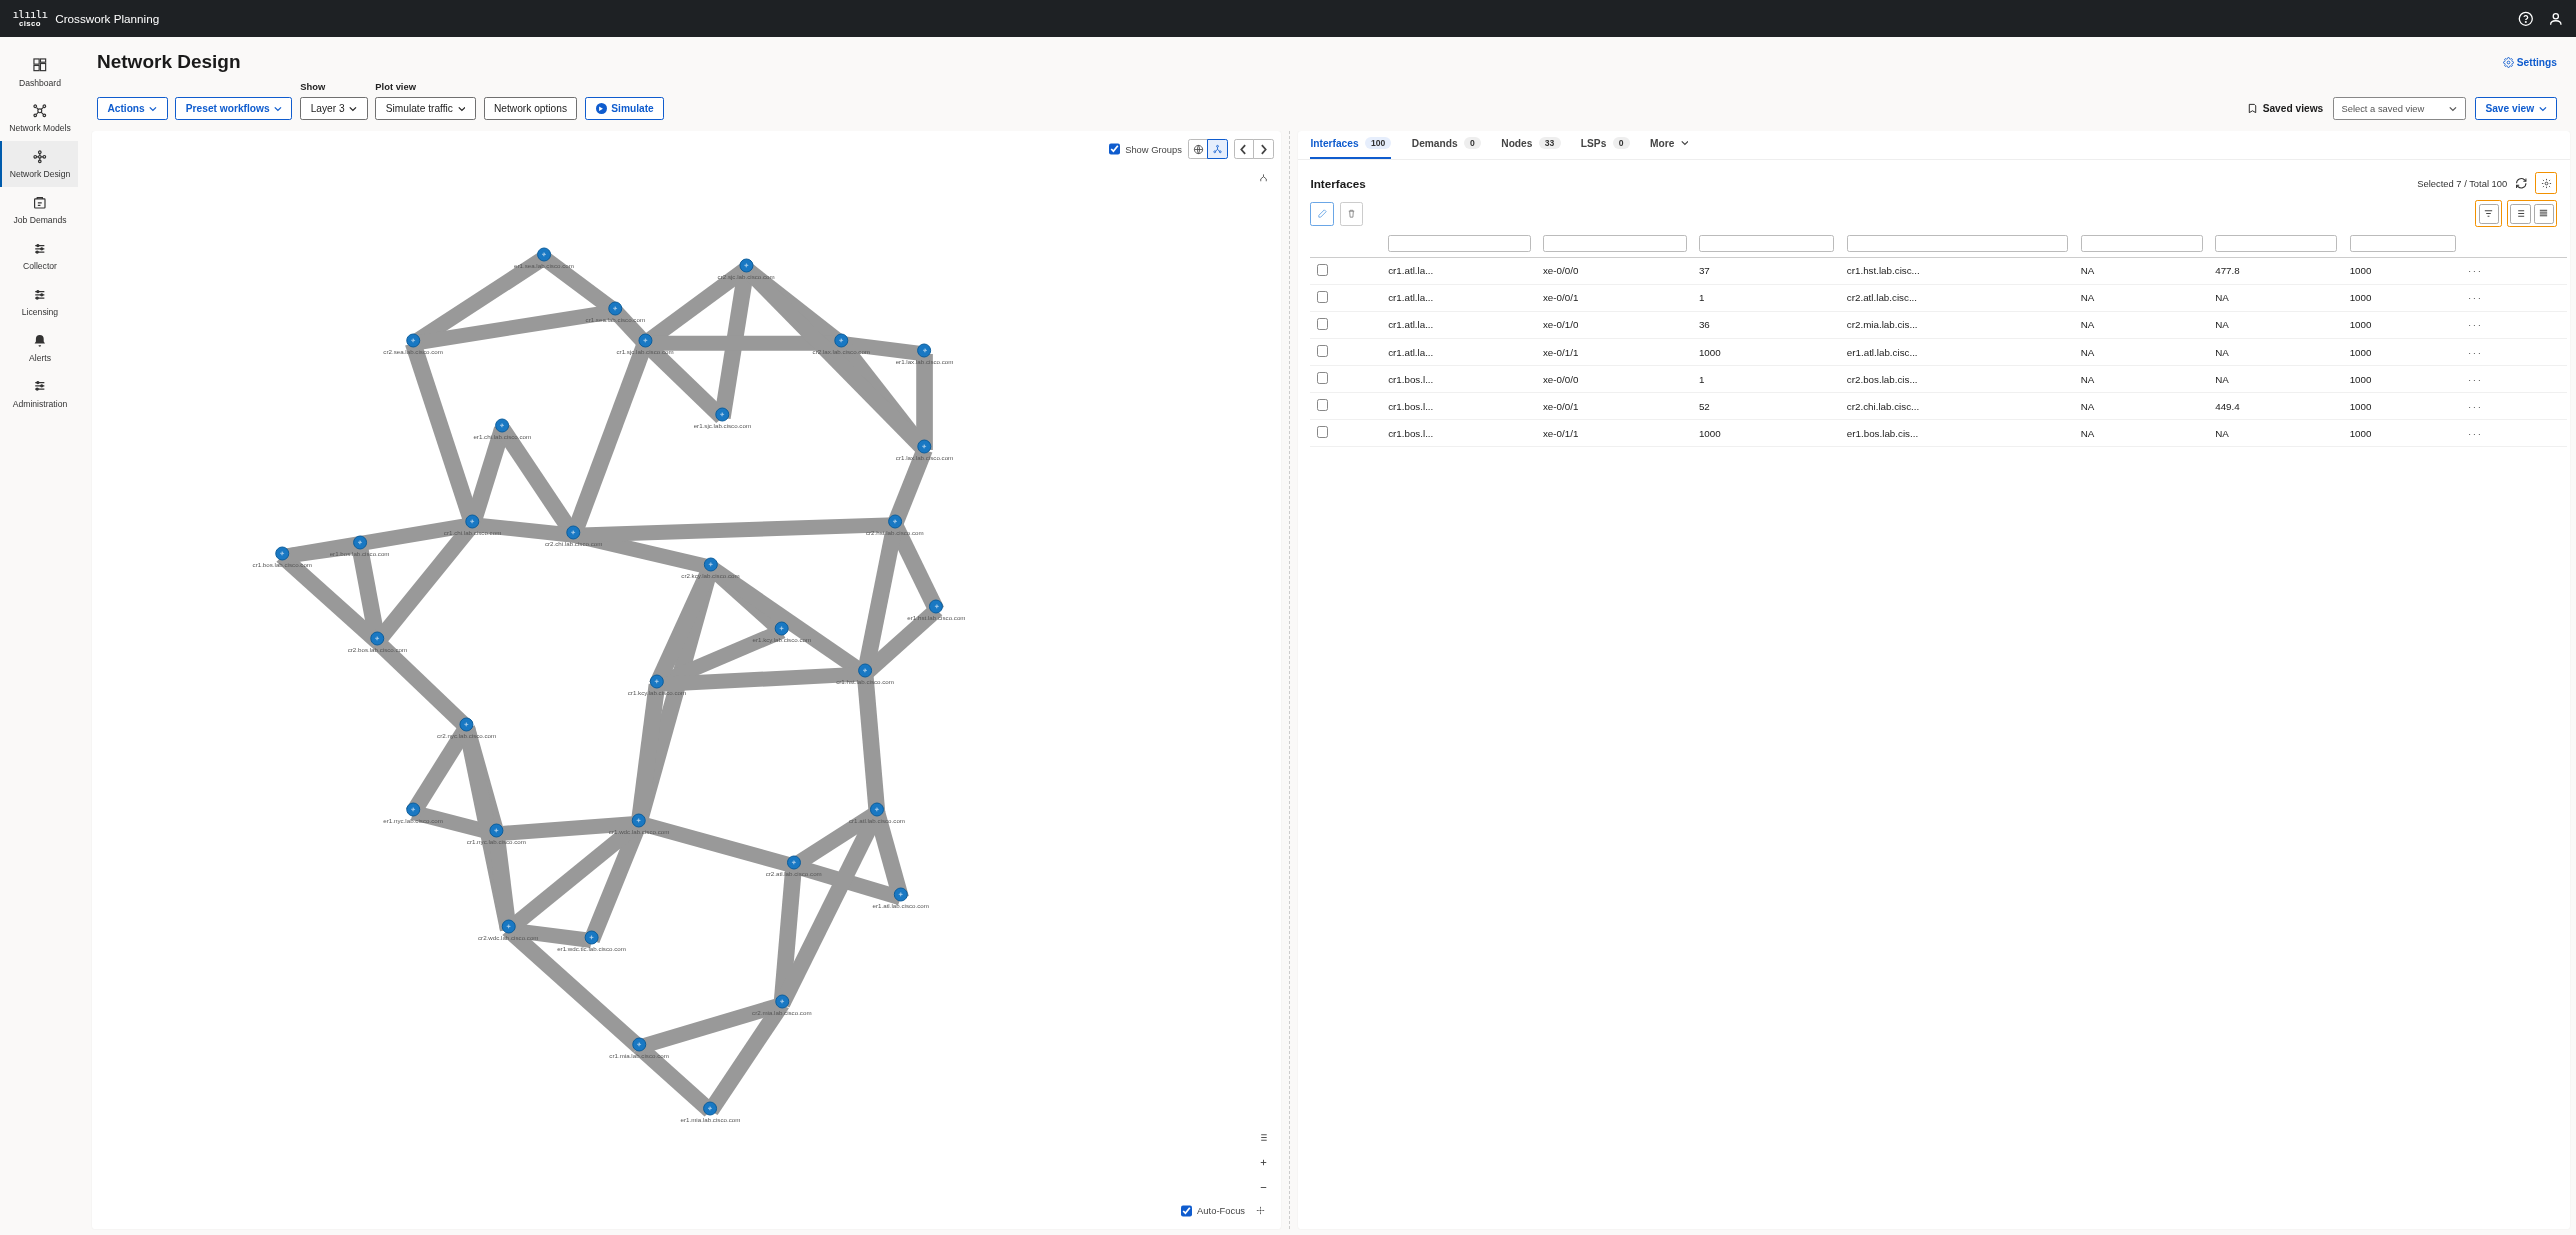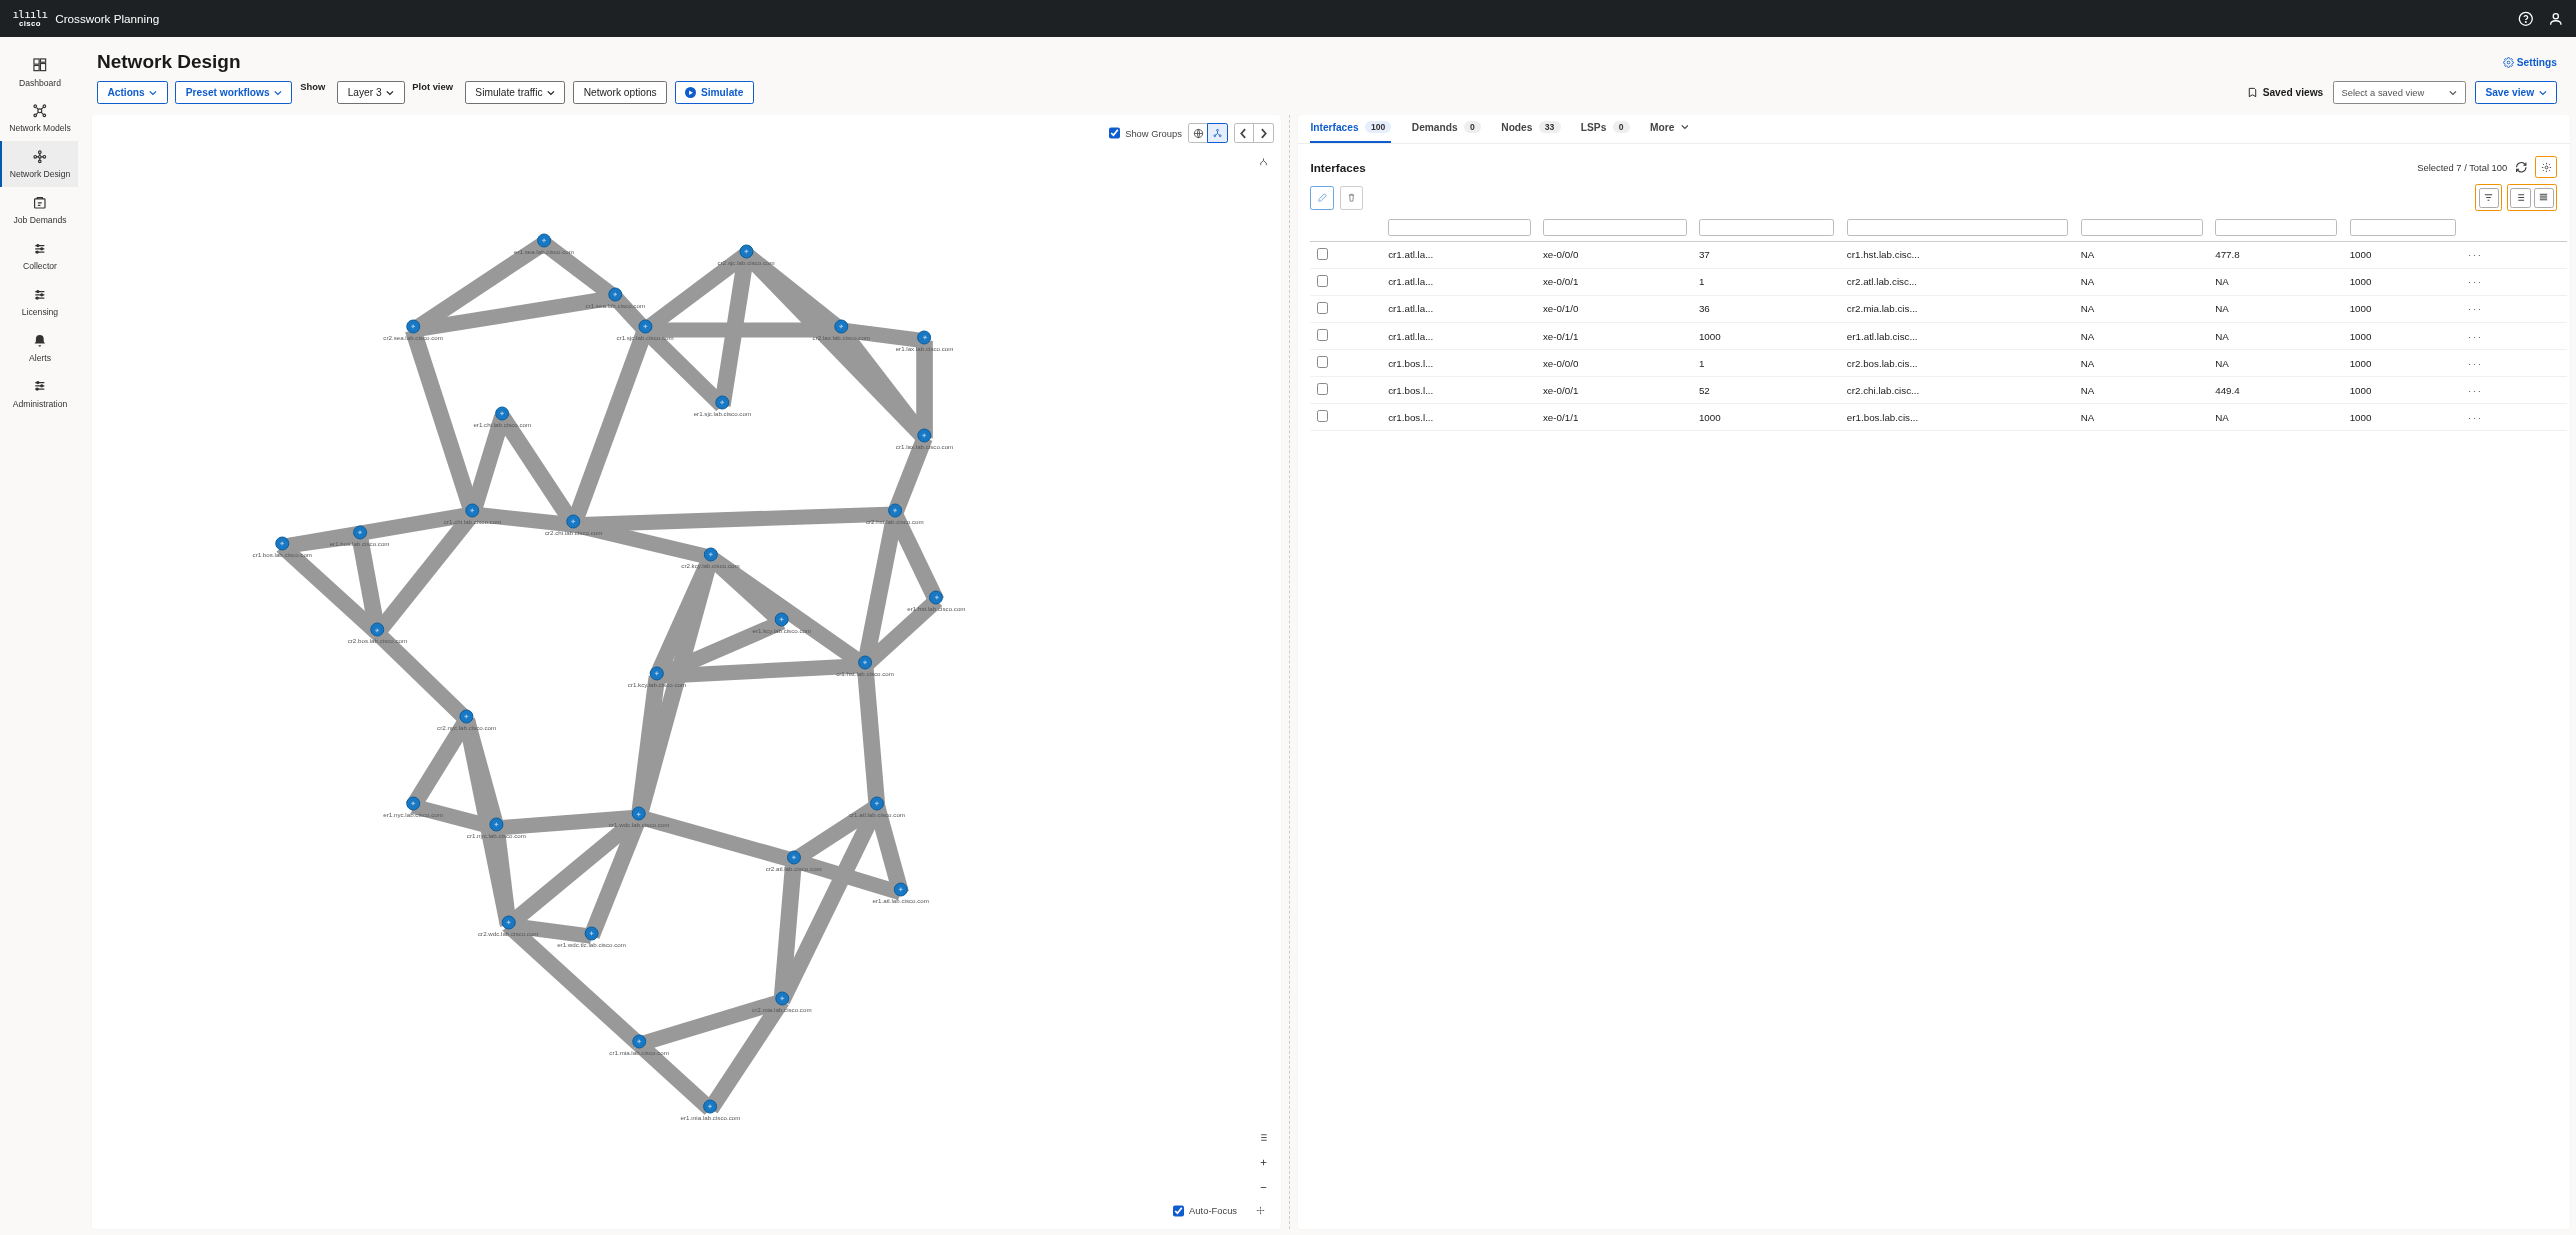--- a/index.html
+++ b/index.html
@@ -27,21 +27,21 @@
 .page-title { font-size: 19px; font-weight: 700; }
 .settings-link { color: #0f5cce; font-weight: 600; font-size: 10.2px; display: flex; align-items: center; gap: 3.1px; cursor: pointer; }
 
 .tabs-row { display: flex; align-items: center; gap: 14px; padding: 11px 19px 0 19px; }
 .plan-tab { display: flex; align-items: center; gap: 6.2px; padding-bottom: 4.7px; border-bottom: 2.3px solid #0f5cce; font-weight: 700; font-size: 11px; }
 .plan-tab .close { font-size: 11.7px; color: #666; cursor: pointer; font-weight: 400; }
 .add-tab { color: #888; font-size: 14px; cursor: pointer; padding-bottom: 4.7px; }
 
 .toolbar { display: flex; align-items: flex-end; justify-content: space-between; padding: 7.8px 19px 11px 19px; gap: 9.4px; flex-wrap: wrap; }
 .toolbar-left { display: flex; align-items: flex-end; gap: 7.8px; }
-.stack { display: flex; flex-direction: row; gap: 12px; }
+.stack { display: flex; flex-direction: column; gap: 5px; }
 .stack-label { font-size: 9.4px; font-weight: 600; color: #222; }
 .btn { border: 0.8px solid #707070; background: #fff; border-radius: 2.3px; height: 23.4px; padding: 0 9.4px; font-size: 10.2px; display: inline-flex; align-items: center; gap: 4.7px; cursor: pointer; color: #222; }
 .btn.primary { border-color: #0f5cce; color: #0f5cce; font-weight: 600; }
 .btn svg.caret { width: 7.8px; height: 7.8px; }
 .btn .play { width: 11px; height: 11px; background: #0f5cce; border-radius: 50%; display: flex; align-items: center; justify-content: center; }
 .btn .play svg { width: 5.5px; height: 5.5px; fill: #fff; }
 .toolbar-right { display: flex; align-items: center; gap: 9.4px; }
 .saved-views-label { font-size: 10.2px; font-weight: 600; display: flex; align-items: center; gap: 4.7px; }
 .select-like { border: 0.8px solid #888; background: #fff; border-radius: 2.3px; height: 23.4px; min-width: 133px; padding: 0 7.8px; display: flex; align-items: center; justify-content: space-between; color: #555; cursor: pointer; font-size: 9.4px; }
 
@@ -61,21 +61,21 @@
 .topo-canvas { flex: 1; position: relative; overflow: hidden; }
 .topo-node { position: absolute; display: flex; flex-direction: column; align-items: center; transform: translate(-50%,-50%); pointer-events: auto; }
 .topo-node .dot { width: 14px; height: 14px; background: #1978c3; border: 1.6px solid #0b5d9c; border-radius: 50%; display:flex; align-items:center; justify-content:center; }
 .topo-node .dot svg { width: 7.8px; height: 7.8px; fill: #fff; }
 .topo-node .lbl { font-size: 6.2px; color: #555; white-space: nowrap; }
 svg.links { position: absolute; inset: 0; width: 100%; height: 100%; }
 svg.links line { stroke: #999; stroke-width: 1.4; }
 
 .topo-right-tools { position: absolute; right: 7.8px; top: 37px; display: flex; flex-direction: column; gap: 4.7px; }
 .topo-bottom-tools { position: absolute; right: 7.8px; bottom: 31px; display: flex; flex-direction: column; gap: 4.7px; }
-.topo-footer { position: absolute; right: 11px; bottom: 7.8px; display: flex; align-items: center; gap: 13px; font-size: 9.4px; }
+.topo-footer { position: absolute; right: 11px; bottom: 7.8px; display: flex; align-items: center; gap: 5px; font-size: 9.4px; }
 
 .splitter { width: 0; border-left: 0.8px dashed #ccc; margin: 0 7.8px; }
 
 .summary-card { flex: 1; display: flex; flex-direction: column; overflow: hidden; }
 .summary-header { display: flex; justify-content: space-between; align-items: center; padding: 11px 12.5px 7.8px 12.5px; }
 .summary-title { font-size: 13.3px; font-weight: 700; }
 .pill-box { border: 1.2px solid #0f5cce; border-radius: 3.1px; width: 22px; height: 22px; display: flex; align-items: center; justify-content: center; color: #0f5cce; cursor: pointer; }
 
 .sum-tabs { display: flex; gap: 20.3px; padding: 0 12.5px; border-bottom: 0.8px solid #eee; }
 .sum-tab { display: flex; align-items: center; gap: 6.2px; padding: 6.2px 0 7.8px 0; font-size: 10.2px; font-weight: 600; color: #444; border-bottom: 2.3px solid transparent; cursor: pointer; }

